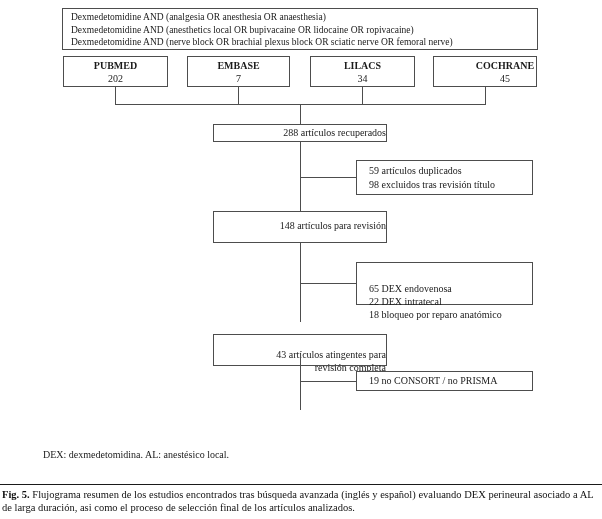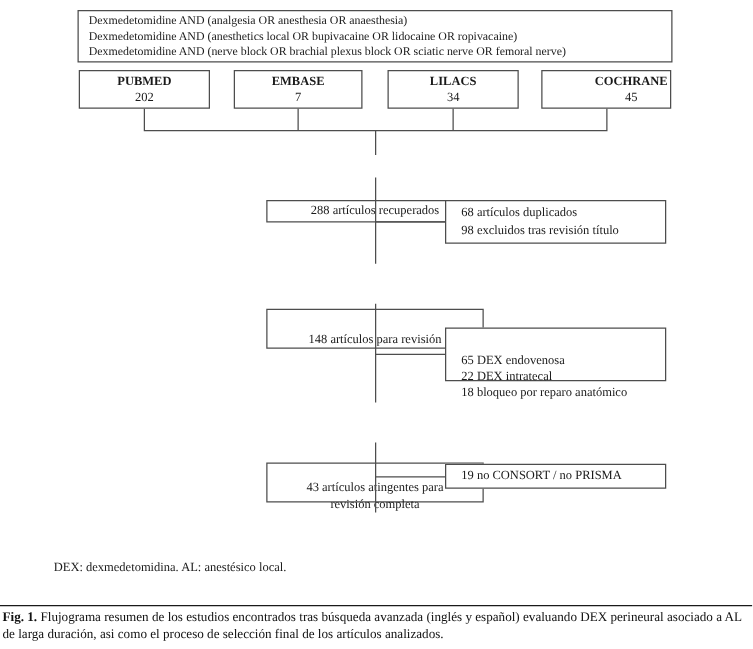--- a/index.html
+++ b/index.html
@@ -32,23 +32,22 @@
   .db-box{
     top:56px;height:31px;
     text-align:center;
     padding-top:2px;
     font-size:10px;line-height:13px;
   }
   .db-name{font-weight:bold;display:block;}
   .db-count{display:block;}
   .center-box{
     left:213px;width:174px;
-    text-align:center;
+    text-align:right;
     font-size:10px;
-    margin-top:36px;
   }
   .side-box{
     left:356px;width:177px;
     font-size:10px;
     padding-left:12px;
   }
   .bline{display:block;}
   .footnote{
     position:absolute;left:25px;top:449px;
     font-size:10px;color:#1a1a1a;margin-left:18px;
@@ -97,25 +96,25 @@
   <div class="line hline" style="left:115px;top:104px;width:371px;"></div>
   <div class="line vline" style="left:300px;top:104px;height:20px;"></div>
 
   <div class="box center-box" style="top:124px;height:18px;line-height:16px;">
     <span>288 artículos recuperados</span>
   </div>
 
   <div class="line vline" style="left:300px;top:142px;height:69px;"></div>
   <div class="line hline" style="left:300px;top:177px;width:56px;"></div>
   <div class="box side-box" style="top:160px;height:35px;padding-top:3px;line-height:14px;">
-    <span class="bline">68 artículos duplicados</span>
+    <span class="bline">59 artículos duplicados</span>
     <span class="bline">98 excluidos tras revisión título</span>
   </div>
 
-  <div class="box center-box" style="top:211px;height:32px;padding-top:17px;line-height:13px;">
+  <div class="box center-box" style="top:211px;height:32px;padding-top:7px;line-height:13px;">
     <span class="bline">148 artículos para revisión</span>
   </div>
 
   <div class="line vline" style="left:300px;top:243px;height:79px;"></div>
   <div class="line hline" style="left:300px;top:283px;width:56px;"></div>
   <div class="box side-box" style="top:262px;height:43px;padding-top:20px;line-height:12.8px;">
     <span class="bline">65 DEX endovenosa</span>
     <span class="bline">22 DEX intratecal</span>
     <span class="bline">18 bloqueo por reparo anatómico</span>
   </div>
@@ -129,17 +128,17 @@
   <div class="line hline" style="left:300px;top:381px;width:56px;"></div>
   <div class="box side-box" style="top:371px;height:20px;line-height:18px;">
     <span>19 no CONSORT / no PRISMA</span>
   </div>
 
 
   <div class="footnote">DEX: dexmedetomidina. AL: anestésico local.</div>
 
   <div class="caption-rule"></div>
   <div class="caption">
-    <span class="fig-label">Fig. 1.</span>
+    <span class="fig-label">Fig. 5.</span>
     <span>Flujograma resumen de los estudios encontrados tras búsqueda avanzada (inglés y español) evaluando DEX perineural asociado a AL de larga duración, asi como el proceso de selección final de los artículos analizados.</span>
   </div>
 
 </div>
 
 </body></html>

